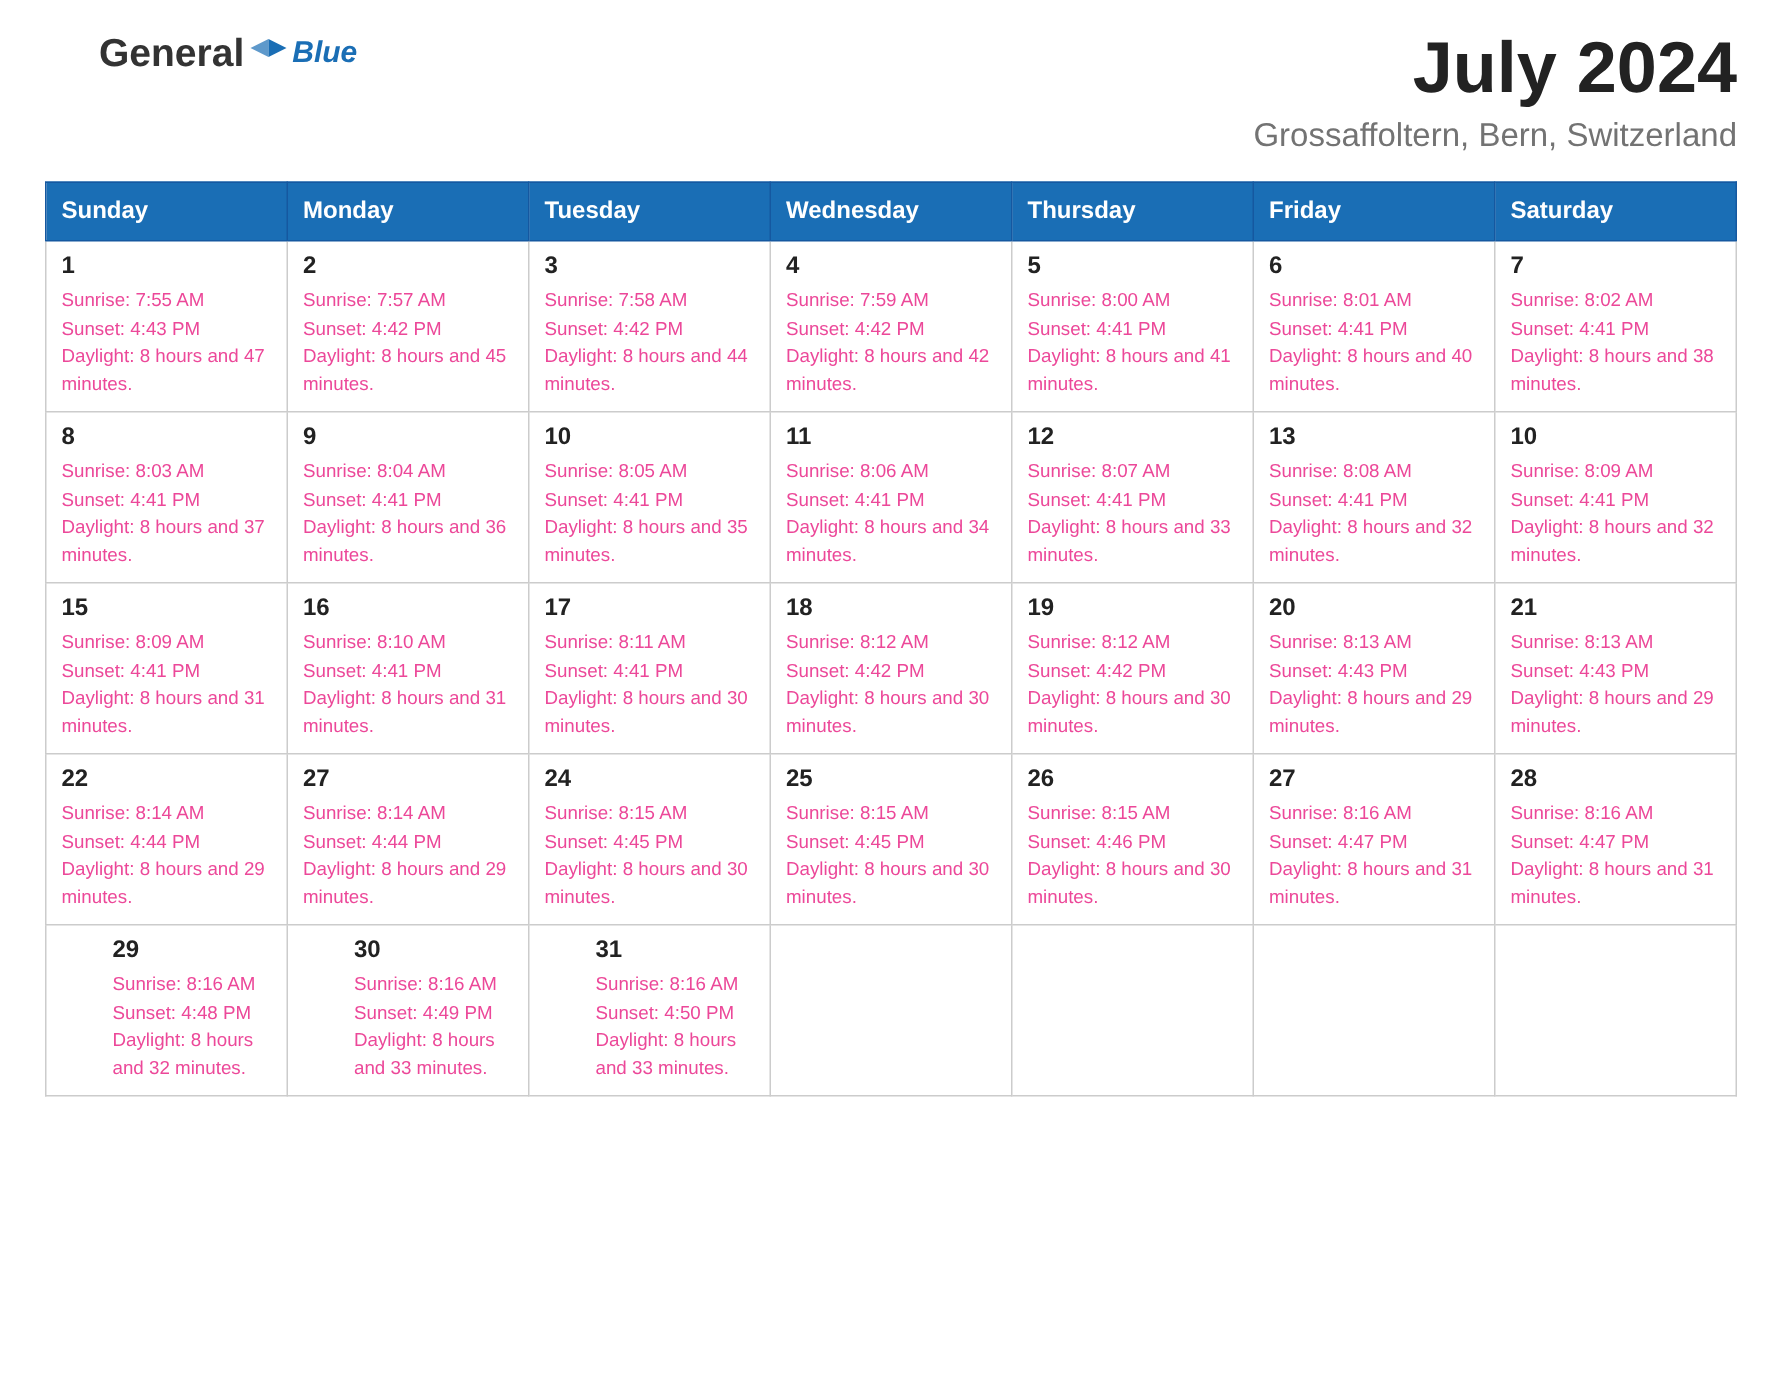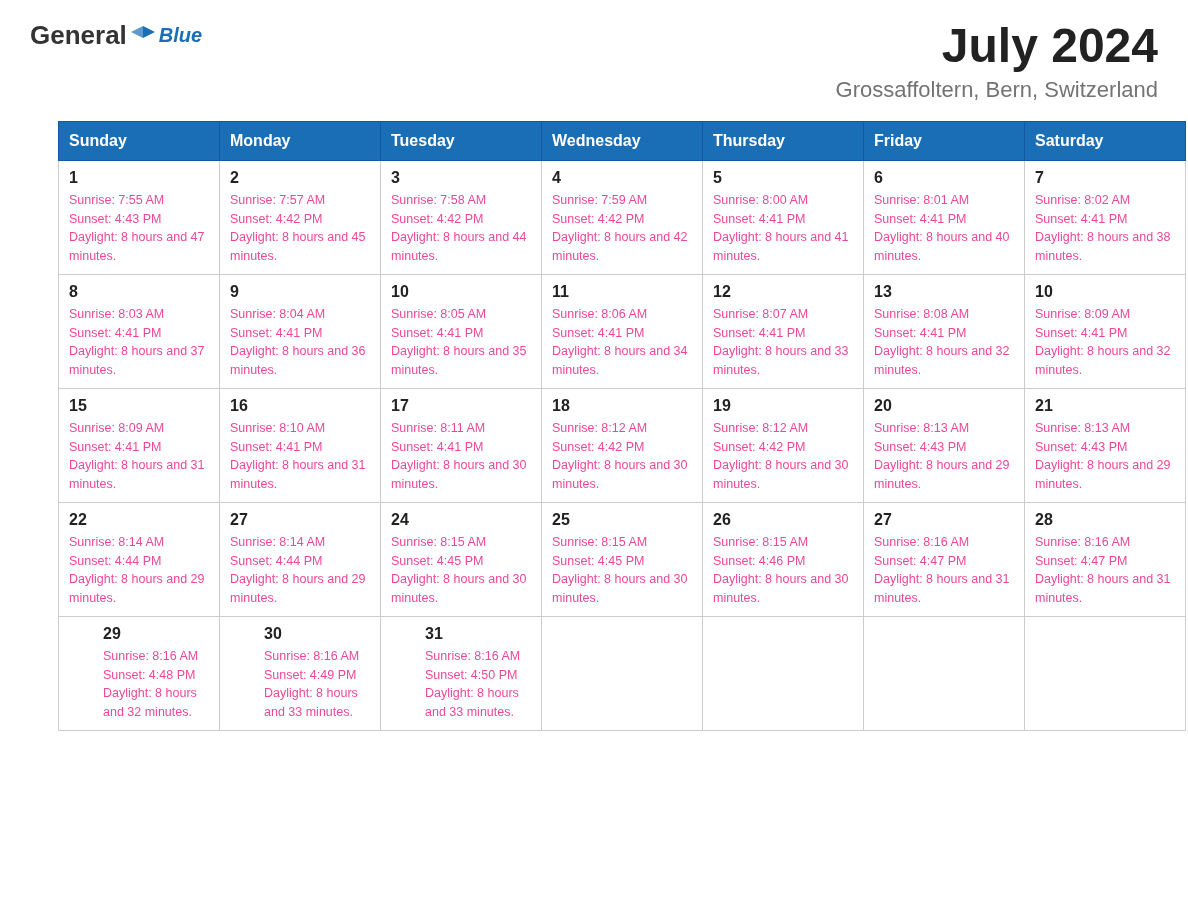--- a/index.html
+++ b/index.html
@@ -8,20 +8,21 @@
       background: #fff;
       padding: 20px 30px;
       width: 1188px;
       min-height: 918px;
     }
     .header {
       display: flex;
       justify-content: space-between;
       align-items: flex-start;
       margin-bottom: 18px;
+      margin-left: 36px;
     }
     .logo {
       display: flex;
       align-items: center;
       gap: 0;
     }
     .logo-text-general {
       font-size: 26px;
       font-weight: bold;
       color: #333;
@@ -48,21 +49,20 @@
     }
     .location-subtitle {
       font-size: 22px;
       color: #737373;
       margin-top: 4px;
     }
     .calendar-table {
       width: 100%;
       border-collapse: collapse;
       border: 1px solid #aaa;
-      margin-left: 28px;
     }
     .calendar-table th {
       background-color: #1a6eb5;
       color: #fff;
       font-size: 16px;
       font-weight: bold;
       padding: 10px 10px;
       text-align: left;
       border: 1px solid #1558a0;
     }

